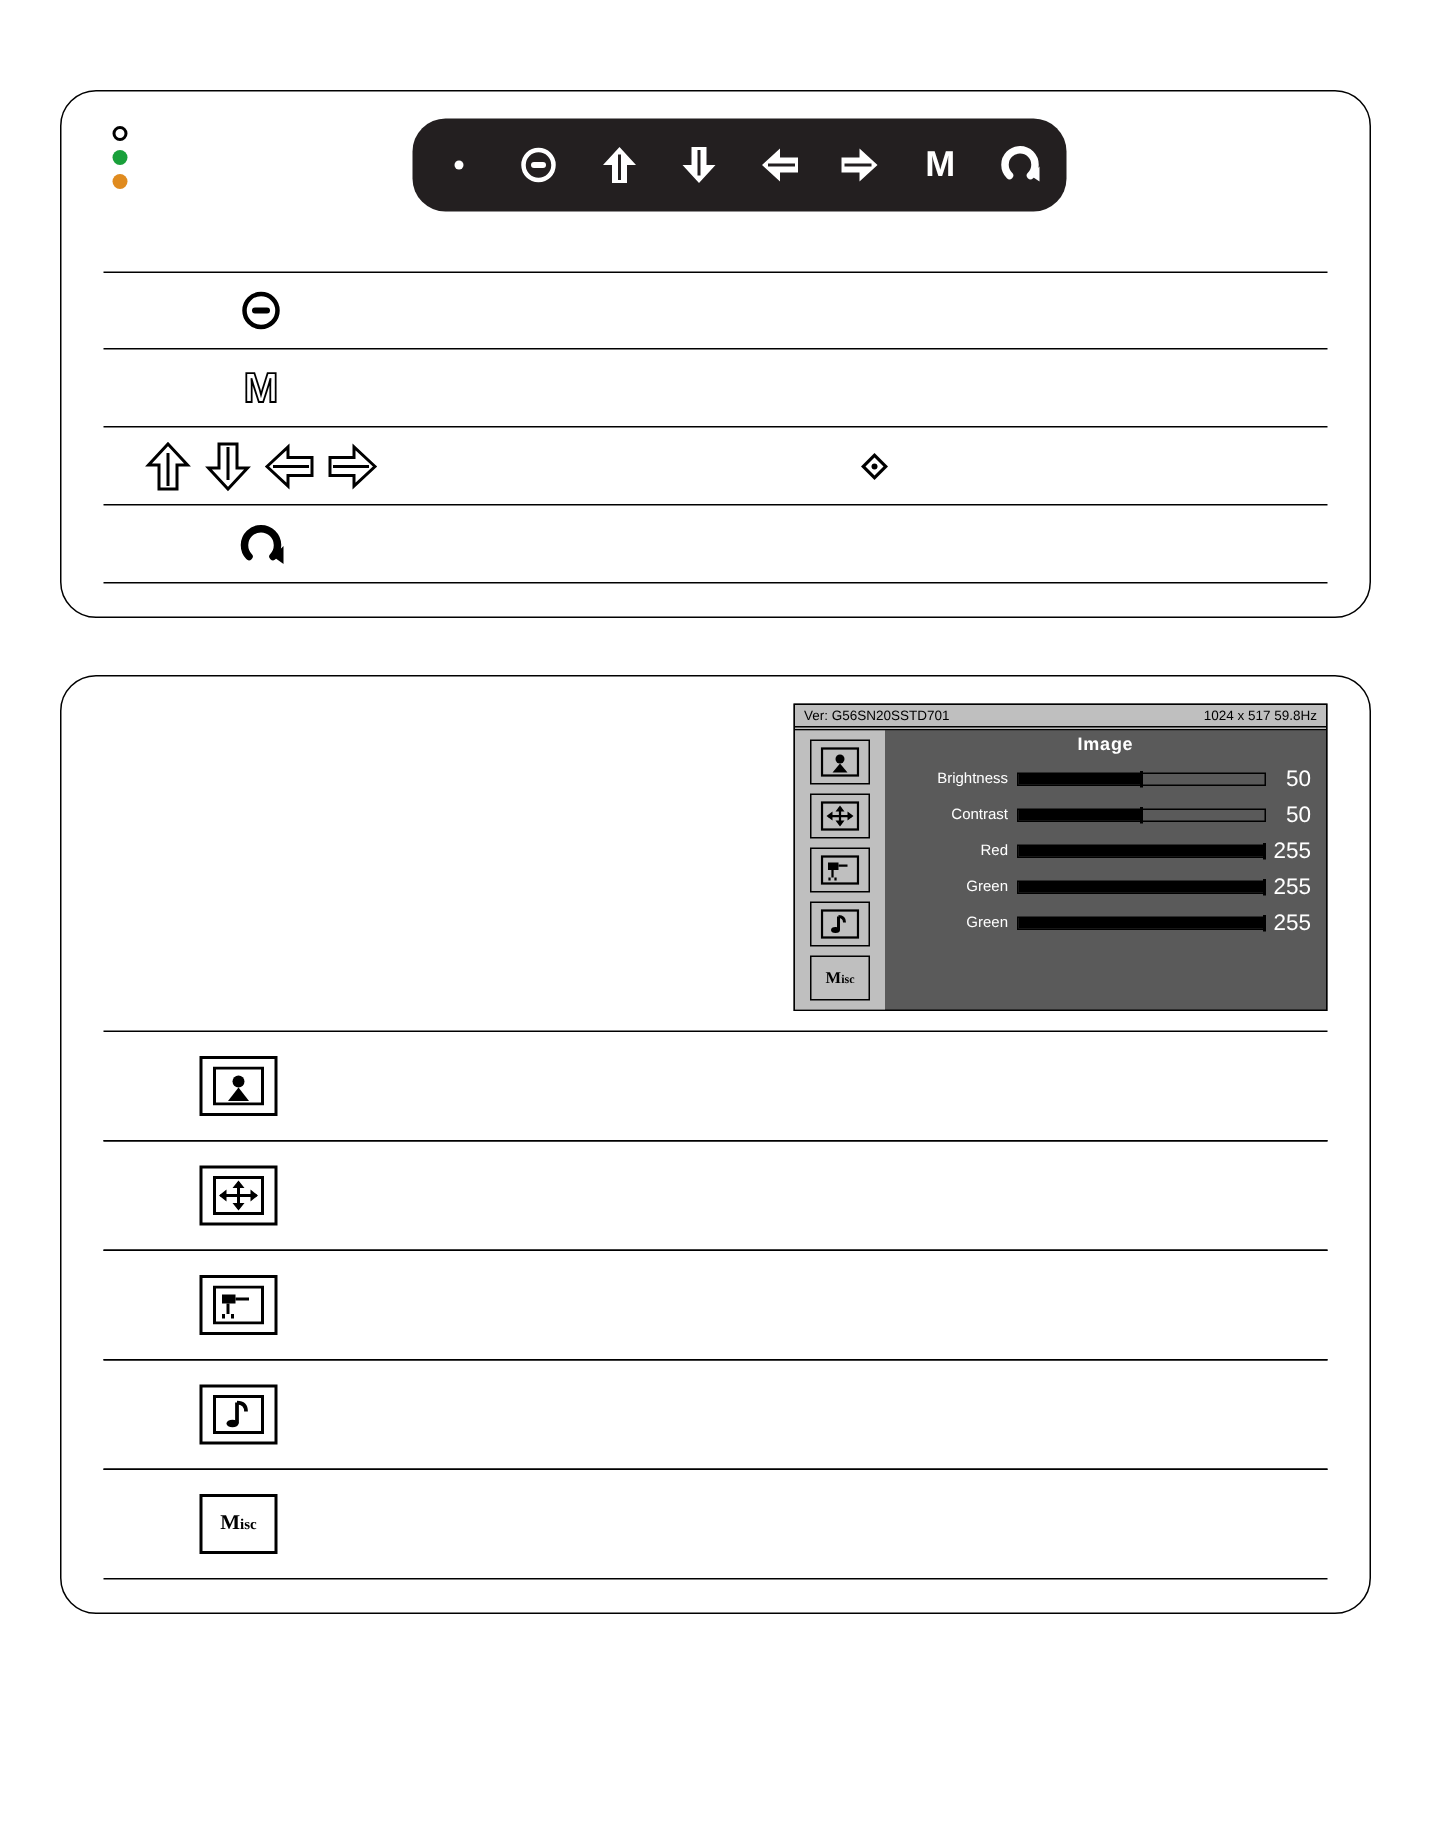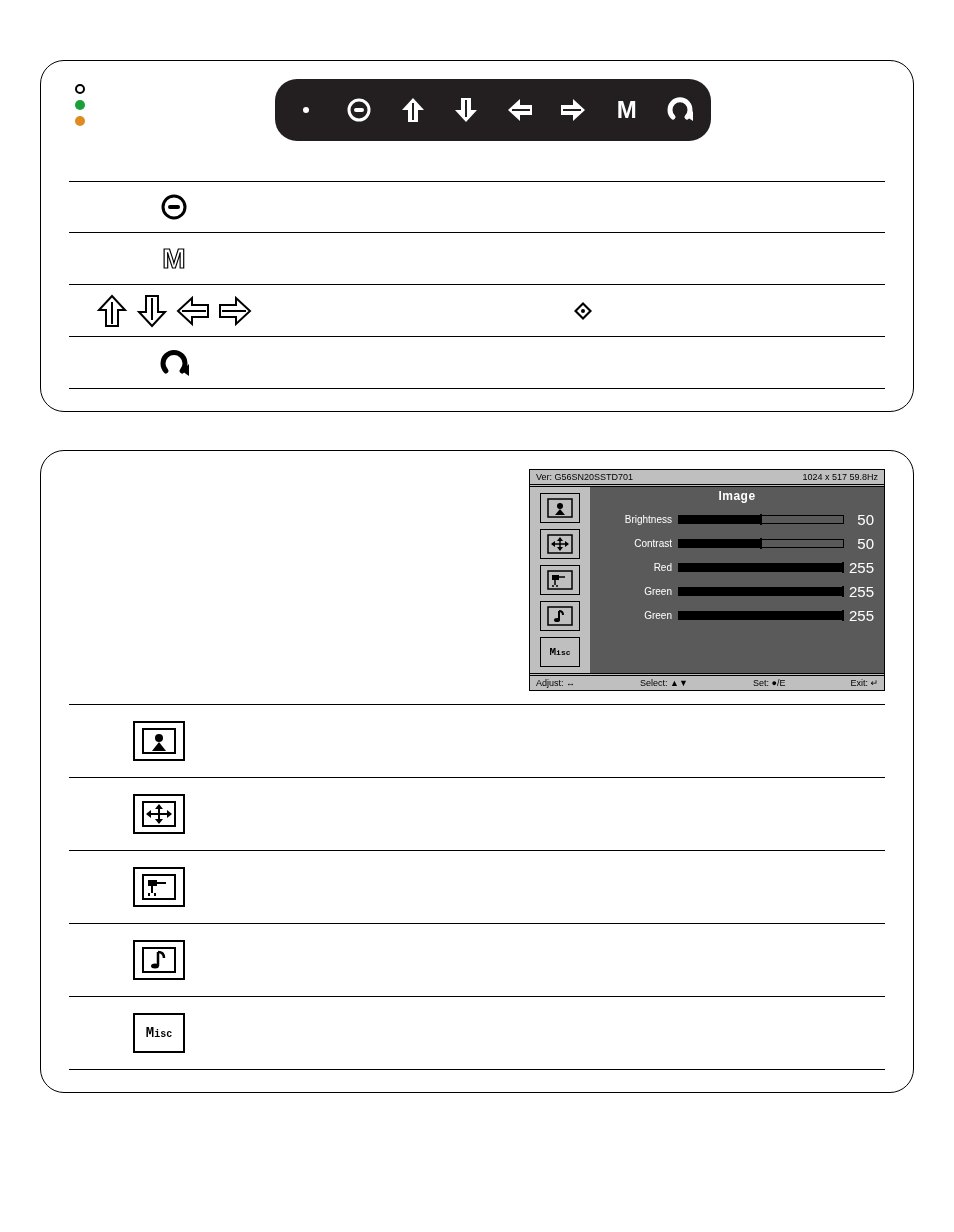--- a/index.html
+++ b/index.html
@@ -40,21 +40,21 @@
   .osd-val{width:30px;text-align:right;color:#fff;font-size:15px;padding-left:4px;}
   .osd-value-text{flex:1;color:#fff;padding-left:6px;}
   .osd-bottom{display:flex;justify-content:space-between;background:#bfbfbf;color:#000;border-top:3px double #000;font-size:9px;padding:2px 6px;}
 
   .p2-table{margin-top:14px;}
   .p2-row{border-top:1px solid #000;border-bottom:1px solid #000;min-height:74px;display:flex;align-items:center;margin-top:-1px;}
   .p2-cell-icon{width:180px;display:flex;align-items:center;justify-content:center;}
   .p2-box{width:52px;height:40px;border:2px solid #000;display:flex;align-items:center;justify-content:center;background:#fff;}
 
   .m-outline{font-family:"Arial Black",Arial,sans-serif;font-weight:900;color:#fff;-webkit-text-stroke:1.2px #000;}
-  .misc-text{font-family:Liberation Mono, monospace;font-weight:bold;color:#000;font-size:14px;}
+  .misc-text{font-family:Liberation Serif, serif;font-weight:bold;color:#000;font-size:14px;}
 
   svg{display:block;}
 </style>
 </head>
 <body>
 
 <div class="page">
 
 <div class="panel">
   <div class="p1-top">
@@ -264,26 +264,20 @@
                   <div class="osd-label">Green</div>
                   <div class="osd-bar">
                     <div class="osd-fill" style="width: 100%;"></div>
                     <div class="osd-tick" style="left: calc(100% - 1px);"></div>
                   </div>
                   <div class="osd-val">255</div>
                 </div>
               </div>
         </div>
       </div>
-      <div class="osd-bottom">
-        <span>Adjust: ↔</span>
-        <span>Select: ▲▼</span>
-        <span>Set: ●/E</span>
-        <span>Exit: ↵</span>
-      </div>
     </div>
   </div>
 
   <div class="p2-table">
     <div class="p2-row">
       <div class="p2-cell-icon">
             <div class="p2-box">
               <svg width="34" height="26">
                 <rect x="1" y="1" width="32" height="24" fill="none" stroke="#000" stroke-width="2"></rect>
                 <circle cx="17" cy="10" r="4" fill="#000"></circle>

